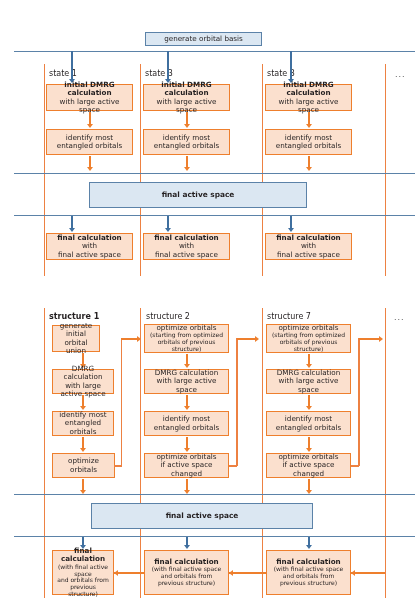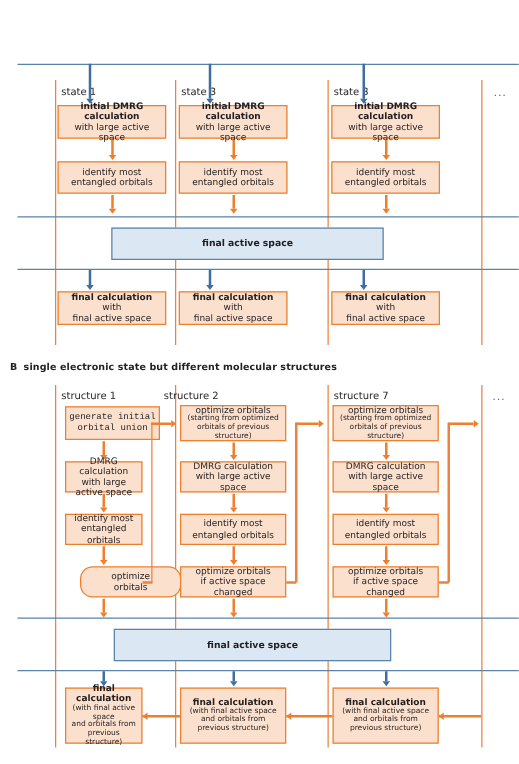--- a/index.html
+++ b/index.html
@@ -51,20 +51,23 @@
   .arr-left-o .head{border-top:3.1px solid transparent;border-bottom:3.1px solid transparent;border-right:4.4px solid #ee7f2d;top:-1.8px;left:0;}
   .arr-right-o .shaft{height:1.6px;background:#ee7f2d;}
   .arr-right-o .head{border-top:3.1px solid transparent;border-bottom:3.1px solid transparent;border-left:4.4px solid #ee7f2d;top:-1.8px;}
 </style>
 </head>
 <body>
 
 <div class="canvas">
 
 
+  <div class="bbox" style="left:145px;top:32px;width:117px;height:14px;">
+    <span>generate orbital basis</span>
+  </div>
 
   <div class="hline-blue" style="left:14px;top:51px;width:401px;"></div>
 
   <div class="vline" style="left:44px;top:64px;height:212px;"></div>
   <div class="vline" style="left:140px;top:64px;height:212px;"></div>
   <div class="vline" style="left:262px;top:64px;height:212px;"></div>
   <div class="vline" style="left:385px;top:64px;height:212px;"></div>
   <div class="dots" style="left:395px;top:70px;">...</div>
 
   <div class="coltitle" style="left:49px;top:69px;">state 1</div>
@@ -162,35 +165,32 @@
   </div>
   <div class="obox" style="left:143px;top:233px;width:87px;height:27px;">
     <span><b>final calculation</b><span> with</span></span>
     <span>final active space</span>
   </div>
   <div class="obox" style="left:265px;top:233px;width:87px;height:27px;">
     <span><b>final calculation</b><span> with</span></span>
     <span>final active space</span>
   </div>
 
-  <div class="panel-label" style="left:8px;top:289px;">
-    <span class="ltr">B</span><span>single electronic state but different molecular structures</span>
-  </div>
 
   <div class="vline" style="left:44px;top:308px;height:290px;"></div>
   <div class="vline" style="left:140px;top:308px;height:290px;"></div>
   <div class="vline" style="left:262px;top:308px;height:290px;"></div>
   <div class="vline" style="left:385px;top:308px;height:290px;"></div>
   <div class="dots" style="left:394px;top:313px;">...</div>
 
-  <div class="coltitle" style="left:49px;top:312px;">structure 1</div>
-  <div class="coltitle" style="left:131px;top:312px;">structure 2</div>
+  <div class="coltitle" style="left:49px;top:312px;font-weight:bold;">structure 1</div>
+  <div class="coltitle" style="left:146px;top:312px;">structure 2</div>
   <div class="coltitle" style="left:267px;top:312px;">structure 7</div>
 
-  <div class="obox" style="left:52px;top:325px;width:76px;height:27px;font-family:Liberation Mono, monospace;">
+  <div class="obox" style="left:52px;top:325px;width:48px;height:27px;">
     <span>generate initial</span>
     <span>orbital union</span>
   </div>
   <div class="arr arr-down-o" style="left:82px;top:353px;">
     <div class="shaft" style="height:11px;"></div>
       <div class="head" style="top:11px;"></div>
   </div>
   <div class="obox" style="left:52px;top:369px;width:62px;height:25px;">
     <span>DMRG calculation</span>
     <span>with large active space</span>
@@ -200,21 +200,21 @@
       <div class="head" style="top:11px;"></div>
   </div>
   <div class="obox" style="left:52px;top:411px;width:62px;height:25px;">
     <span>identify most</span>
     <span>entangled orbitals</span>
   </div>
   <div class="arr arr-down-o" style="left:82px;top:437px;">
     <div class="shaft" style="height:11px;"></div>
       <div class="head" style="top:11px;"></div>
   </div>
-  <div class="obox" style="left:64px;top:453px;width:81px;height:25px;border-radius:10px;">
+  <div class="obox" style="left:52px;top:453px;width:63px;height:25px;">
     <span>optimize</span>
     <span>orbitals</span>
   </div>
   <div class="arr arr-down-o" style="left:82px;top:479px;">
     <div class="shaft" style="height:11px;"></div>
       <div class="head" style="top:11px;"></div>
   </div>
 
   <div class="oline" style="left:114px;top:465px;width:8px;height:1.5px;"></div>
   <div class="oline" style="left:120.5px;top:338px;width:1.5px;height:128px;"></div>

